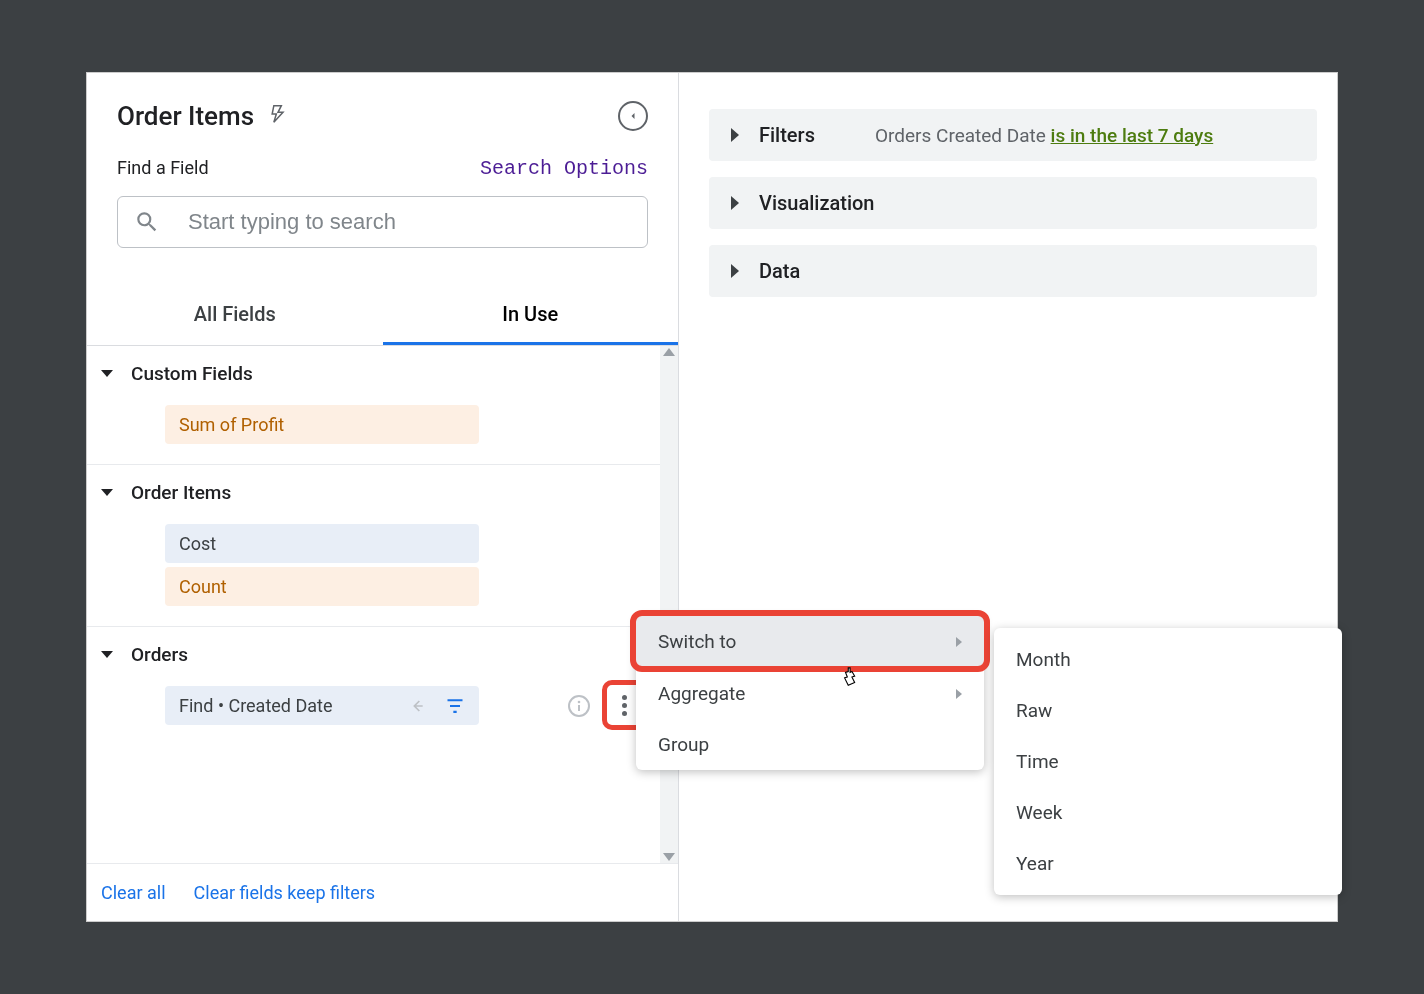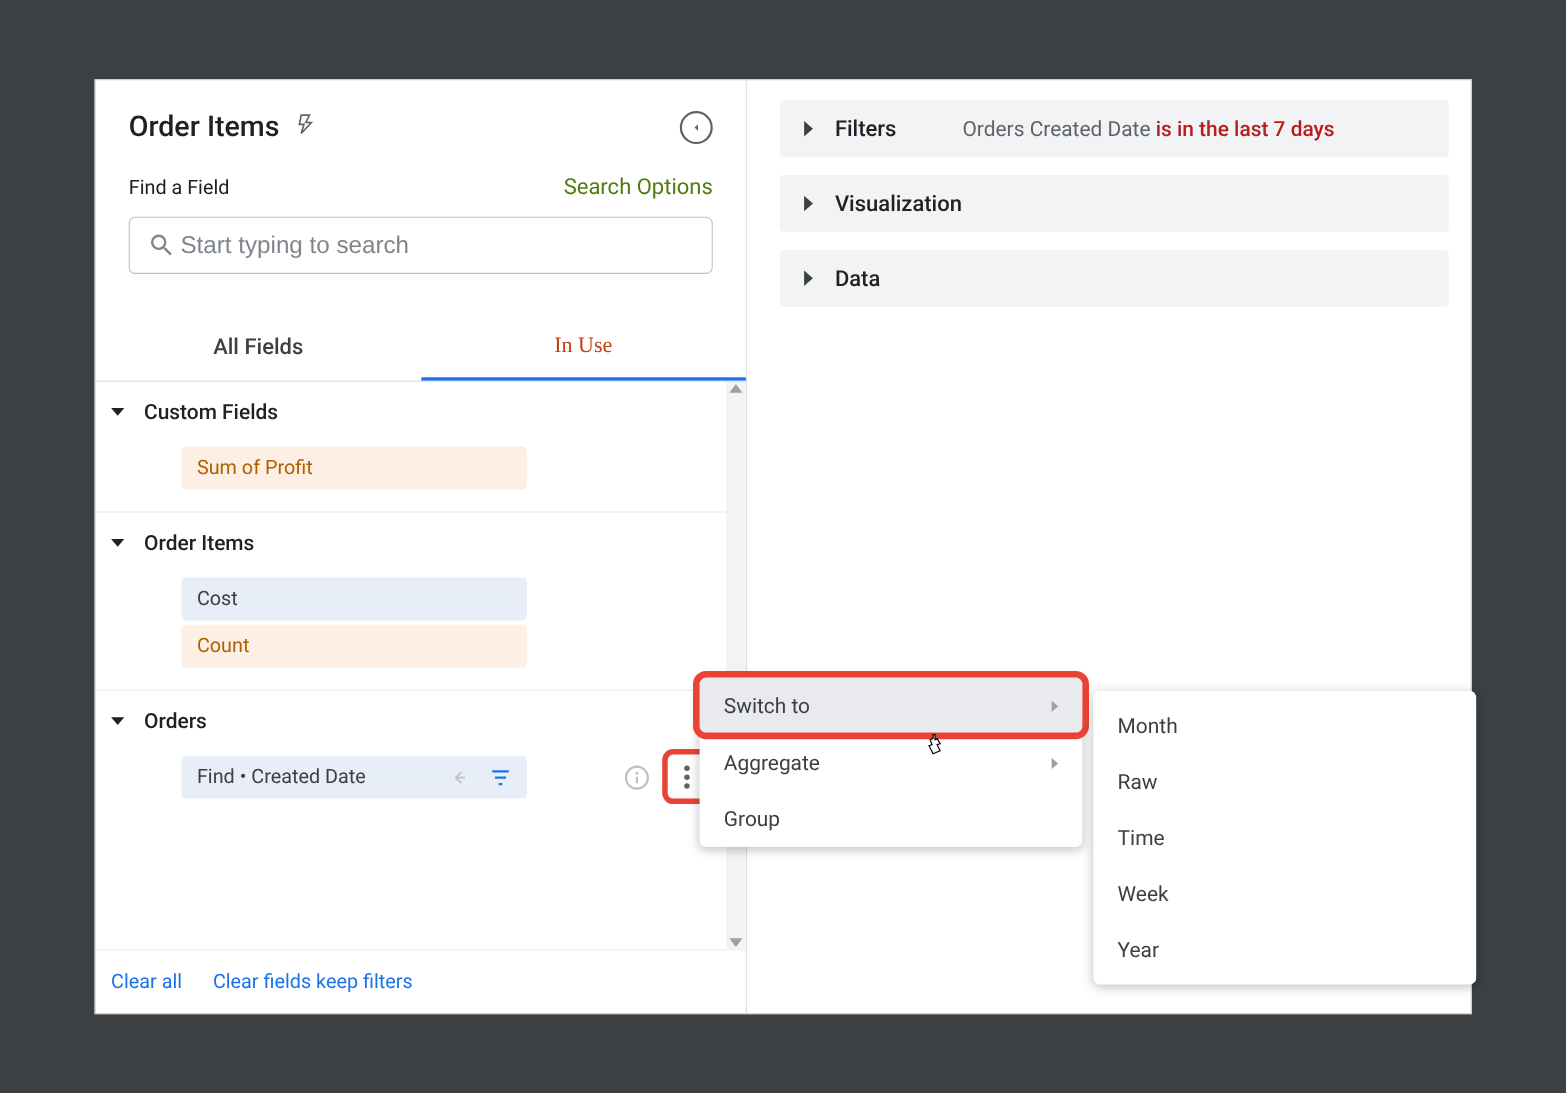--- a/index.html
+++ b/index.html
@@ -24,20 +24,21 @@
   .left-panel {
     width: 592px;
     border-right: 1px solid #dadce0;
     display: flex;
     flex-direction: column;
     position: relative;
   }
   .right-panel {
     flex: 1;
     padding: 18px 20px 0 30px;
+    margin-top: 18px;
   }
 
   
   .panel-header {
     display: flex;
     align-items: center;
     padding: 28px 30px 10px 30px;
     gap: 14px;
   }
   .panel-header h1 { font-size: 26px; font-weight: 500; color: #202124; }
@@ -52,30 +53,30 @@
   }
   .collapse-btn svg { fill: #5f6368; }
 
   .find-row {
     display: flex;
     justify-content: space-between;
     align-items: baseline;
     padding: 16px 30px 10px 30px;
   }
   .find-row .label { font-size: 18px; color: #202124; }
-  .find-row .link { font-size: 20px; color: #4d7c0f; cursor: pointer; }
+  .find-row .link { font-size: 20px; color: #4c1d95; cursor: pointer; font-family: Liberation Mono, monospace; }
 
   .search-box {
     margin: 6px 30px 18px 30px;
     border: 1px solid #bdc1c6;
     border-radius: 6px;
     display: flex;
     align-items: center;
     padding: 12px 16px;
-    gap: 4px;
+    gap: 28px;
   }
   .search-box svg { fill: #80868b; }
   .search-box input {
     border: none;
     outline: none;
     font-size: 22px;
     color: #202124;
     flex: 1;
     background: transparent;
   }
@@ -91,23 +92,22 @@
     flex: 1;
     text-align: center;
     padding: 18px 0 16px 0;
     font-size: 20px;
     font-weight: 500;
     color: #3c4043;
     cursor: pointer;
     border-bottom: 3px solid transparent;
   }
   .tab.active {
-    color: #c2410c;
+    color: #000000;
     border-bottom-color: #1a73e8;
-    font-family: Liberation Serif, serif;
   }
 
   
   .field-list {
     flex: 1;
     overflow-y: auto;
     position: relative;
   }
   .scrollbar-track {
     position: absolute;
@@ -213,21 +213,21 @@
     gap: 20px;
   }
   .caret-right {
     width:0; height:0;
     border-top:7px solid transparent;
     border-bottom:7px solid transparent;
     border-left:8px solid #3c4043;
   }
   .section-bar .title { font-size: 20px; font-weight:500; color:#202124; }
   .section-bar .summary { margin-left: 40px; font-size: 19px; color:#5f6368; }
-  .section-bar .summary b { color:#b91c1c; font-weight:500; }
+  .section-bar .summary b { color:#4d7c0f; font-weight:500;text-decoration:underline; }
 
   
   .menu {
     position: absolute;
     background:#fff;
     border-radius: 6px;
     box-shadow: 0 2px 10px rgba(0,0,0,0.25);
     padding: 0;
     font-size: 19px;
     color:#3c4043;

